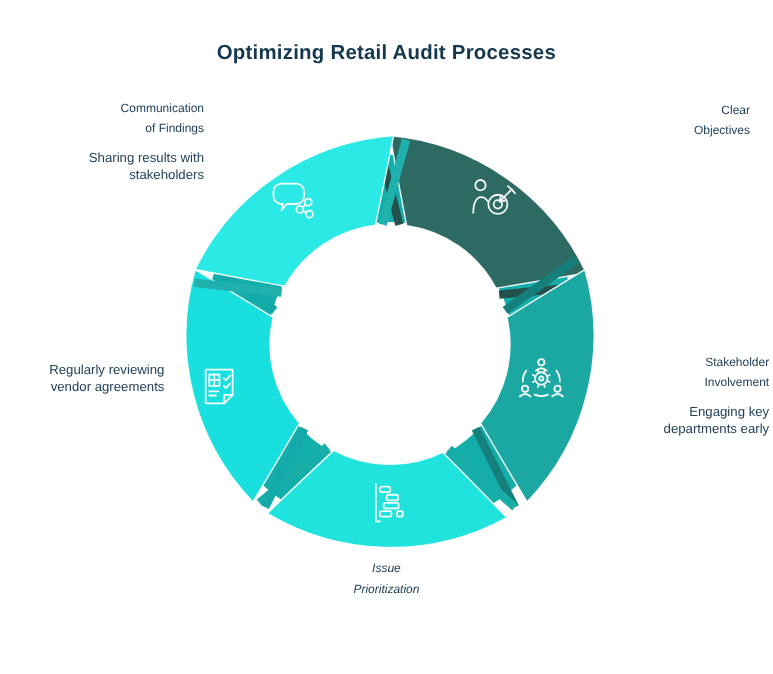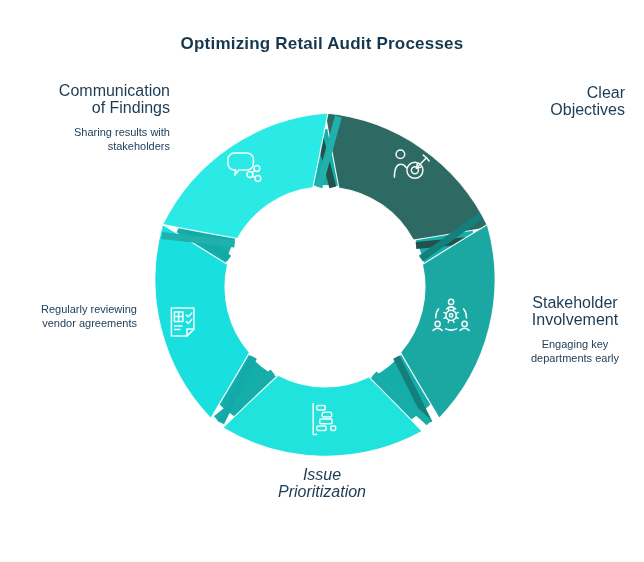--- a/index.html
+++ b/index.html
@@ -2,26 +2,26 @@
 <html style="--title-color: #16384F; --step-title-color: #1C3B54; --step-desc-color: #24425B;"><head>
 <meta charset="utf-8">
 <style>
   html,body{margin:0;padding:0;background:#fff;}
   .stage{position:relative;width:644px;height:562px;background:#fff;overflow:hidden;
          font-family:"Liberation Sans",sans-serif;}
   .main-title{position:absolute;left:0;right:0;top:34px;text-align:center;
               font-size:17px;font-weight:700;letter-spacing:.2px;color:var(--title-color,#16384F);}
   #diagram-svg{position:absolute;left:0;top:0;}
   .step-label{position:absolute;}
-  .step-title{font-size:16px;line-height:17px;color:var(--step-title-color,#1C3B54);
+  .step-title{font-size:10px;line-height:17px;color:var(--step-title-color,#1C3B54);
               white-space:pre-line;}
   .step-desc{font-size:11px;line-height:14px;margin-top:9px;color:var(--step-desc-color,#24425B);
              white-space:pre-line;}
   .pos-0{left:475px;top:84px;width:150px;text-align:right;}    
-  .pos-1{left:509px;top:294px;width:132px;text-align:center;}   
+  .pos-1{left:509px;top:294px;width:132px;text-align:right;}   
   .pos-2{left:222px;top:466px;width:200px;text-align:center;font-style:italic;} 
   .pos-3{left:0px;top:293px;width:137px;text-align:right;}    
   .pos-4{left:10px;top:82px;width:160px;text-align:right;}    
 </style>
 </head>
 <body>
 
 <div class="stage">
 
   <div class="main-title">Optimizing Retail Audit Processes</div>

